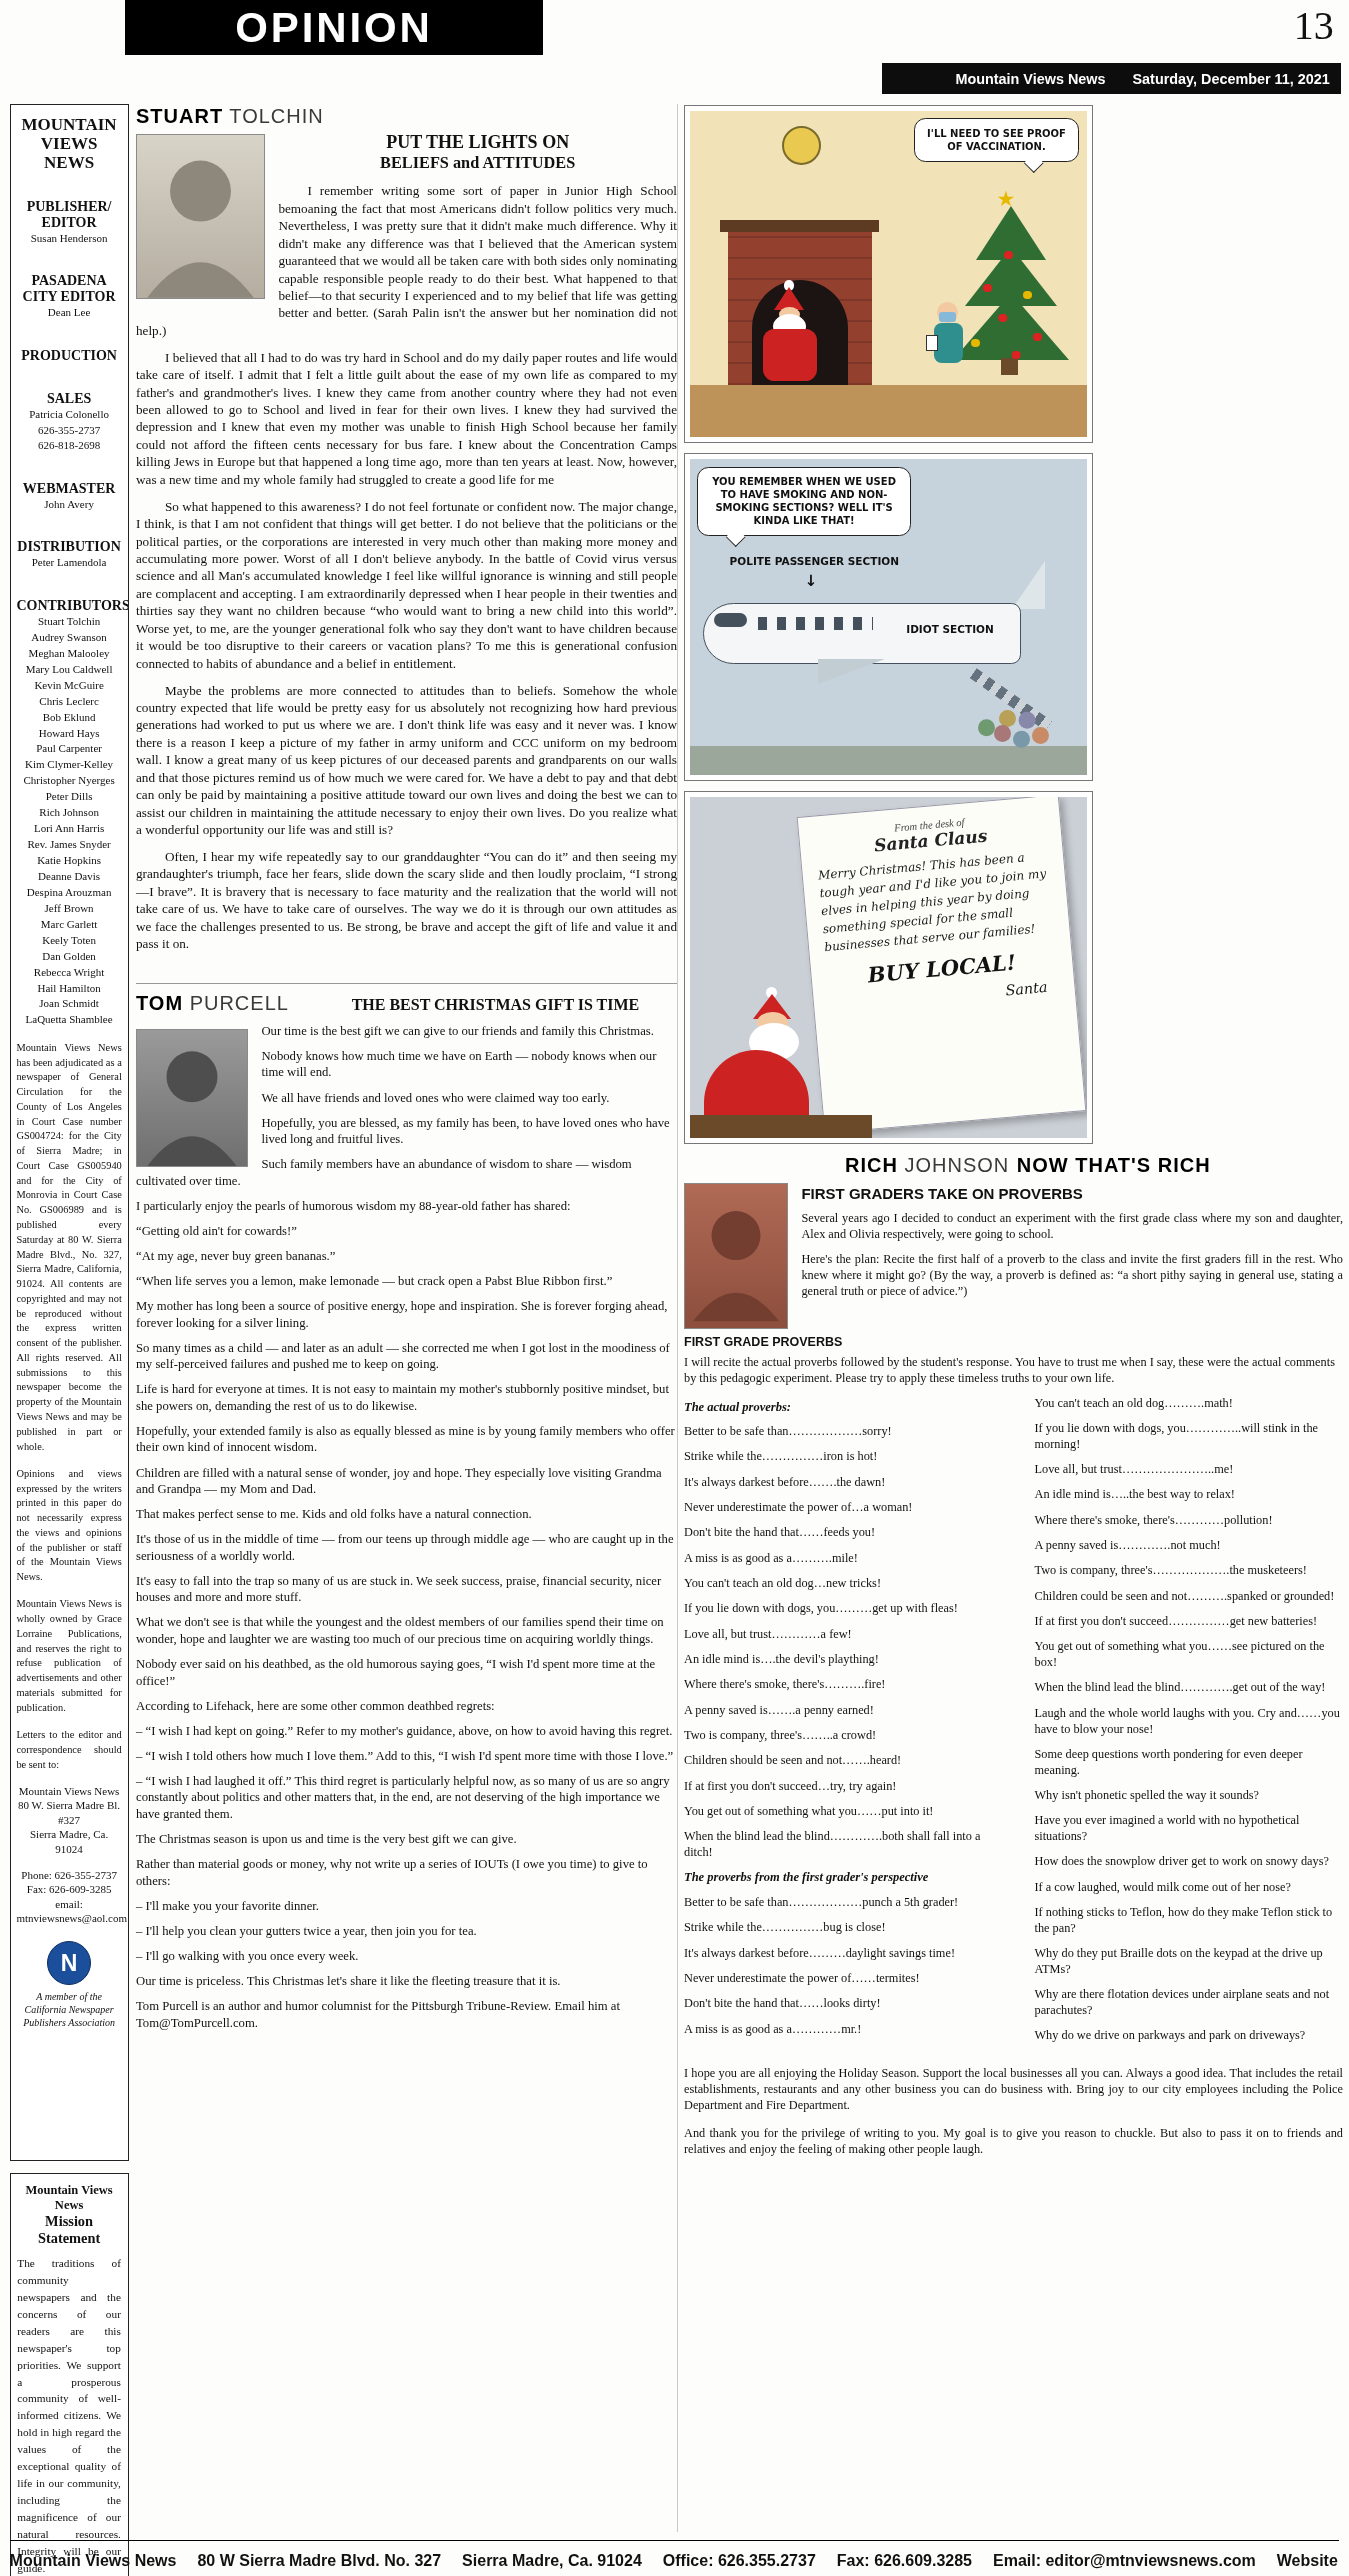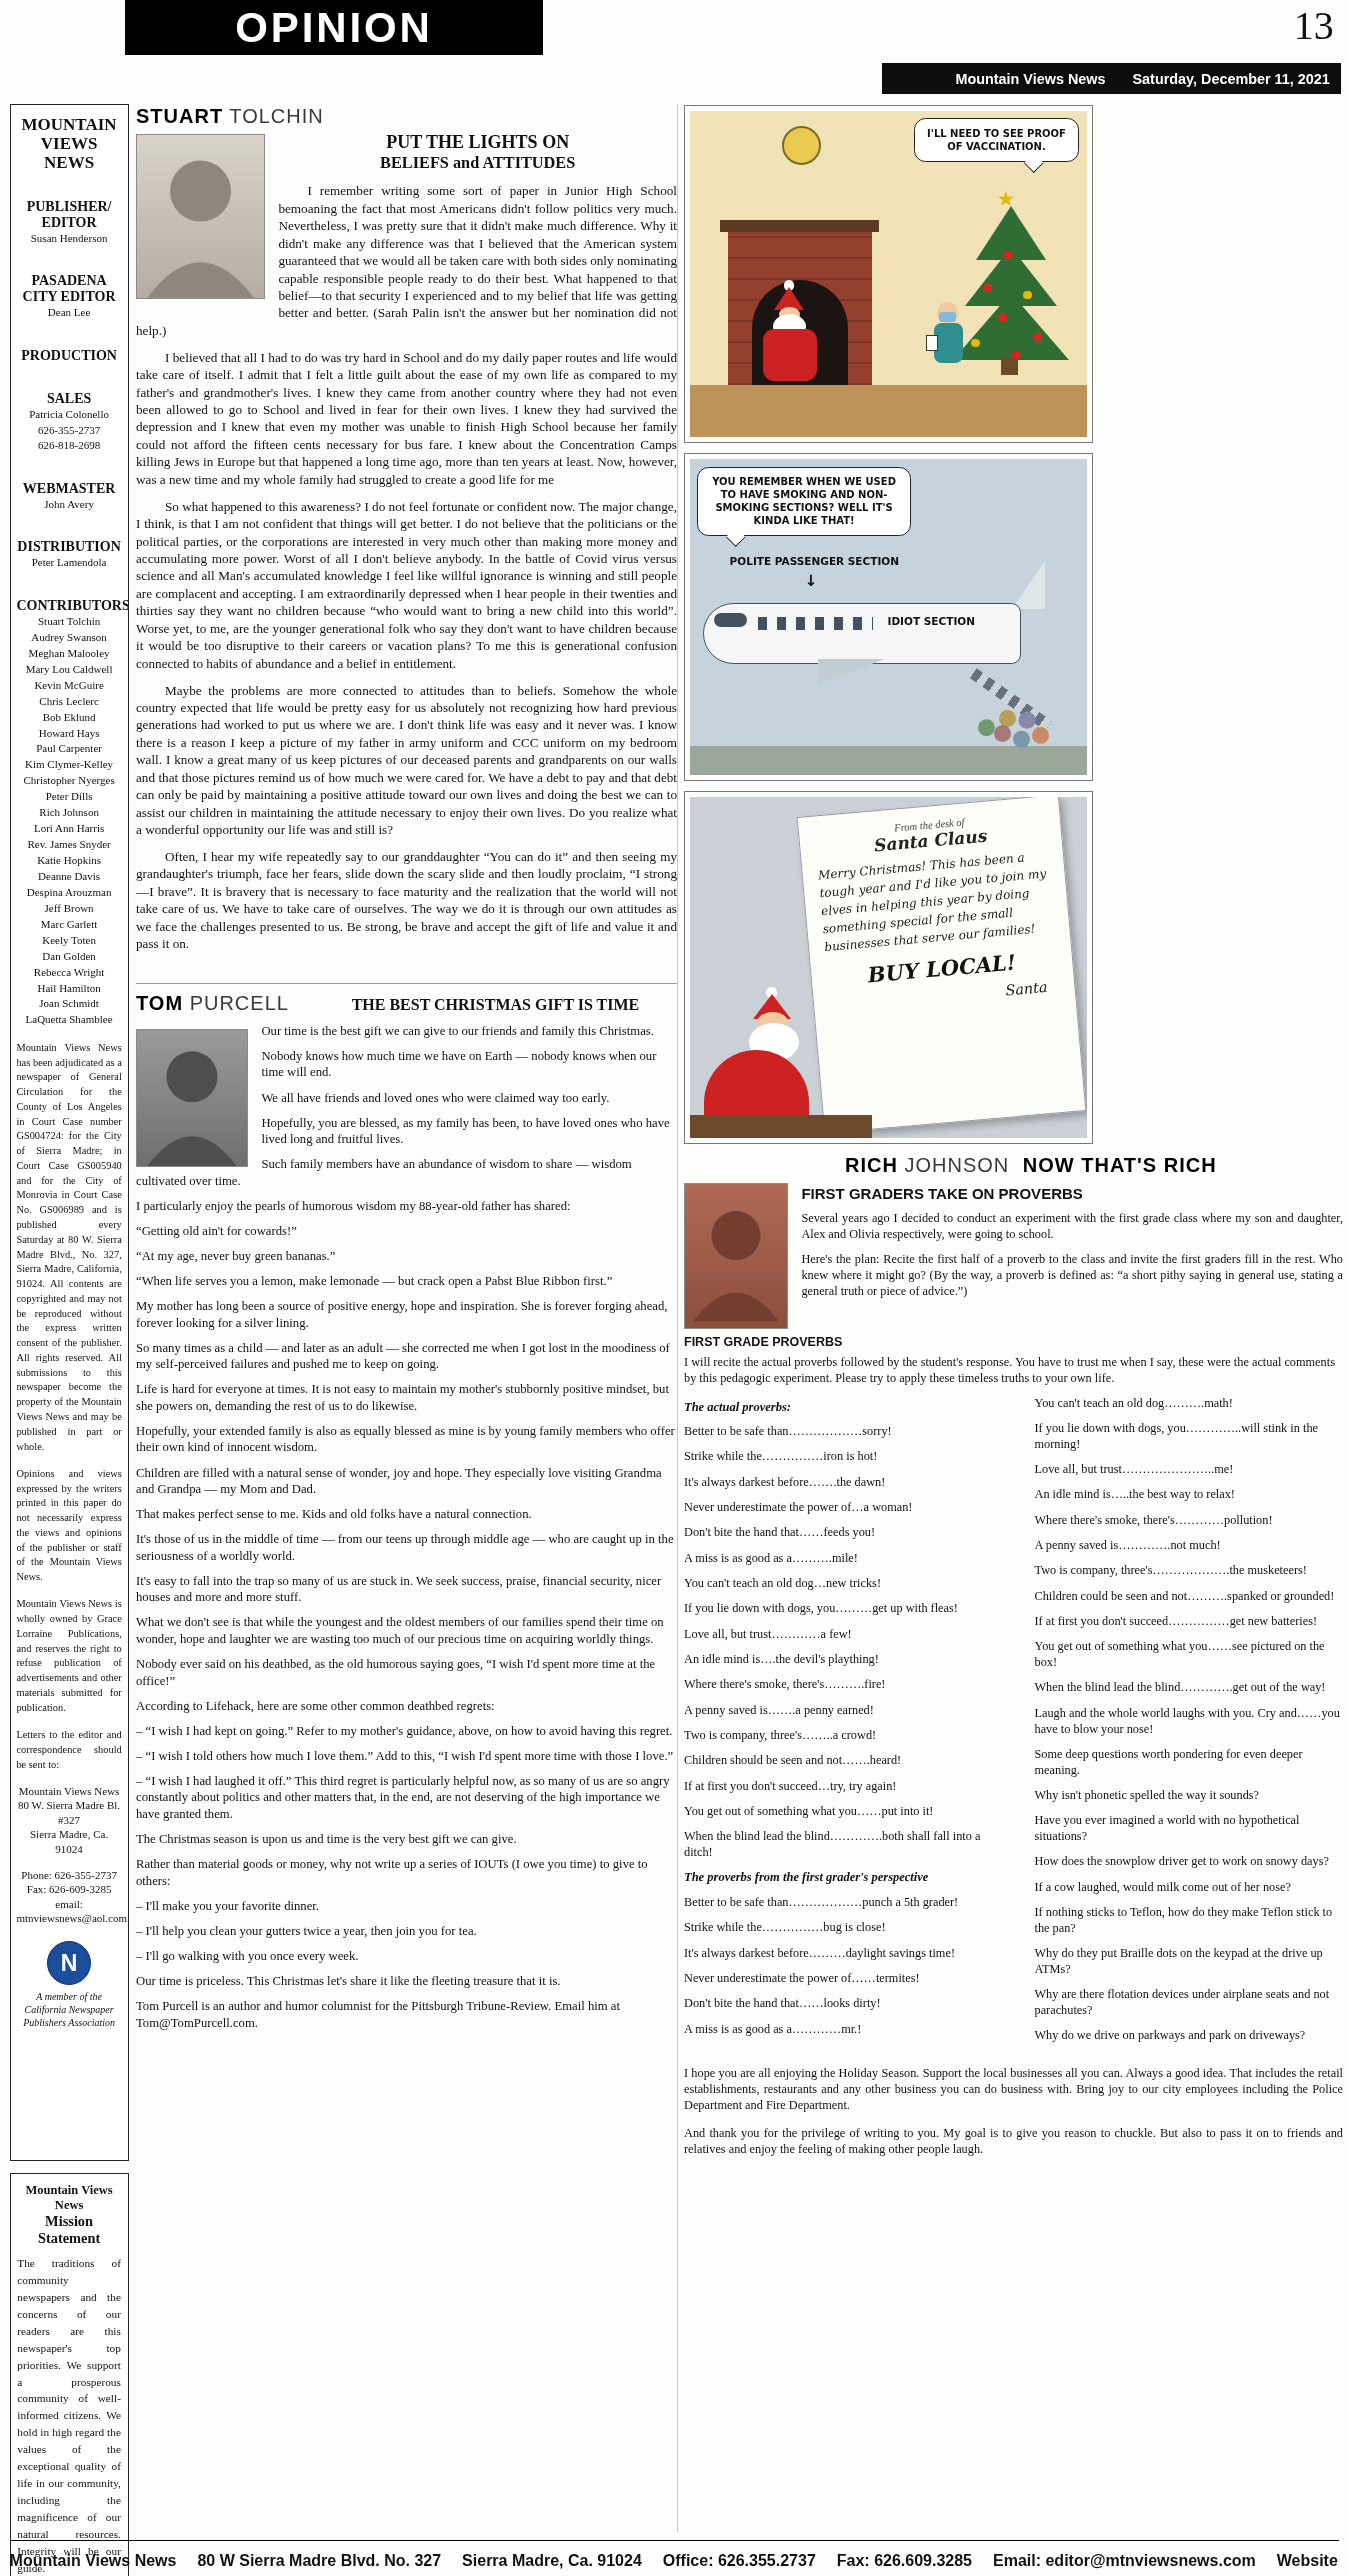--- a/index.html
+++ b/index.html
@@ -103,21 +103,21 @@
   
   .c2-scene { height:316px; background:#c7d3dc; }
   .c2-ground { position:absolute; bottom:0; left:0; right:0; height:29px; background:#9aa79a; }
   .c2-bubble { top:7.7px; left:7.7px; width:192px; }
   .c2-plane { position:absolute; left:13.4px; top:144px; width:330px; height:61px; }
   .plane-body { position:absolute; left:0; top:0; width:316px; height:59px; background:#f4f6f7; border:1.9px solid #44515c;
     border-radius:31px 9.6px 9.6px 31px; }
   .plane-cockpit { position:absolute; left:9.6px; top:9.6px; width:33px; height:13.4px; background:#44515c; border-radius:7.7px; }
   .plane-windows { position:absolute; left:54px; top:13.4px; width:115px; height:12.5px;
     background:repeating-linear-gradient(90deg,#44515c 0 8.6px, transparent 8.6px 19px); }
-  .plane-rear-label { position:absolute; right:7.7px; top:11px; width:125px; text-align:left;
+  .plane-rear-label { position:absolute; right:7.7px; top:19px; width:125px; text-align:center;
     font-family:"DejaVu Sans", sans-serif; font-weight:bold; font-size:10.5px; }
   .plane-tail { position:absolute; right:-11.5px; top:-42px; width:0; height:0;
     border-left:33px solid transparent; border-bottom:48px solid #dfe6ea; }
   .plane-wing { position:absolute; left:115px; top:56px; width:0; height:0;
     border-right:67px solid transparent; border-top:25px solid #c2ccd3; }
   .c2-front-label { position:absolute; left:38px; top:96px; width:173px; text-align:center;
     font-family:"DejaVu Sans", sans-serif; font-weight:bold; font-size:10.5px; }
   .c2-front-arrow { position:absolute; left:115px; top:113px; font-size:15.3px; font-weight:bold; font-family:"DejaVu Sans", sans-serif; }
   .c2-stairs { position:absolute; right:35px; bottom:42px; width:92px; height:11.5px;
     background:repeating-linear-gradient(90deg,#667180 0 7.7px,#ccd4da 7.7px 15.3px); transform:rotate(35deg); transform-origin:right top; }
@@ -137,21 +137,21 @@
   .c3-santa .santa-body { left:4.8px; width:105px; height:65px; border-radius:53px 53px 0 0; }
   .c3-santa .santa-beard { bottom:54px; left:50px; width:50px; height:38px; }
   .c3-santa .santa-face { bottom:82px; left:58px; width:31px; height:21px; }
   .c3-santa .santa-hat { bottom:96px; left:54px; border-left:19px solid transparent; border-right:19px solid transparent; border-bottom:25px solid #cc2222; }
   .c3-santa .santa-pom { bottom:117px; left:67px; }
   .c3-desk { position:absolute; left:0; bottom:0; width:182px; height:23px; background:#6b4a2a; }
 
   
   .johnson { margin-top:7.7px; width:659px; }
   .j-byline { margin-left:161px; }
-  .j-tag { font-weight:bold; color:#000; margin-left:7px; }
+  .j-tag { font-weight:bold; color:#000; margin-left:1px; }
   .photo-johnson { width:102px; height:144px; background:linear-gradient(#b06a55,#8d4e3d); color:#733d2f; }
   .j-title { font-family:"Liberation Sans", sans-serif; font-weight:bold; font-size:15px; margin:7.7px 0 7.7px 0; }
   .j-intro p { font-size:12.3px; line-height:1.32; text-align:justify; margin:0 0 8.6px 0; }
   .j-subhead { clear:both; font-family:"Liberation Sans", sans-serif; font-weight:bold; font-size:12.5px; margin:7.7px 0 4.8px 0; }
   .j-lead { font-size:12.3px; line-height:1.32; margin:0 0 9.6px 0; }
   .prov-cols { display:flex; gap:42px; }
   .prov-col { flex:1; min-width:0; }
   .prov-label { font-weight:bold; font-style:italic; font-size:12.5px; margin:3.8px 0 9.6px 0; }
   .prov-list div { font-size:12.3px; line-height:1.28; margin-bottom:9.6px; }
   .j-closing p { font-size:12.3px; line-height:1.32; text-align:justify; margin:11.5px 0 0 0; }

